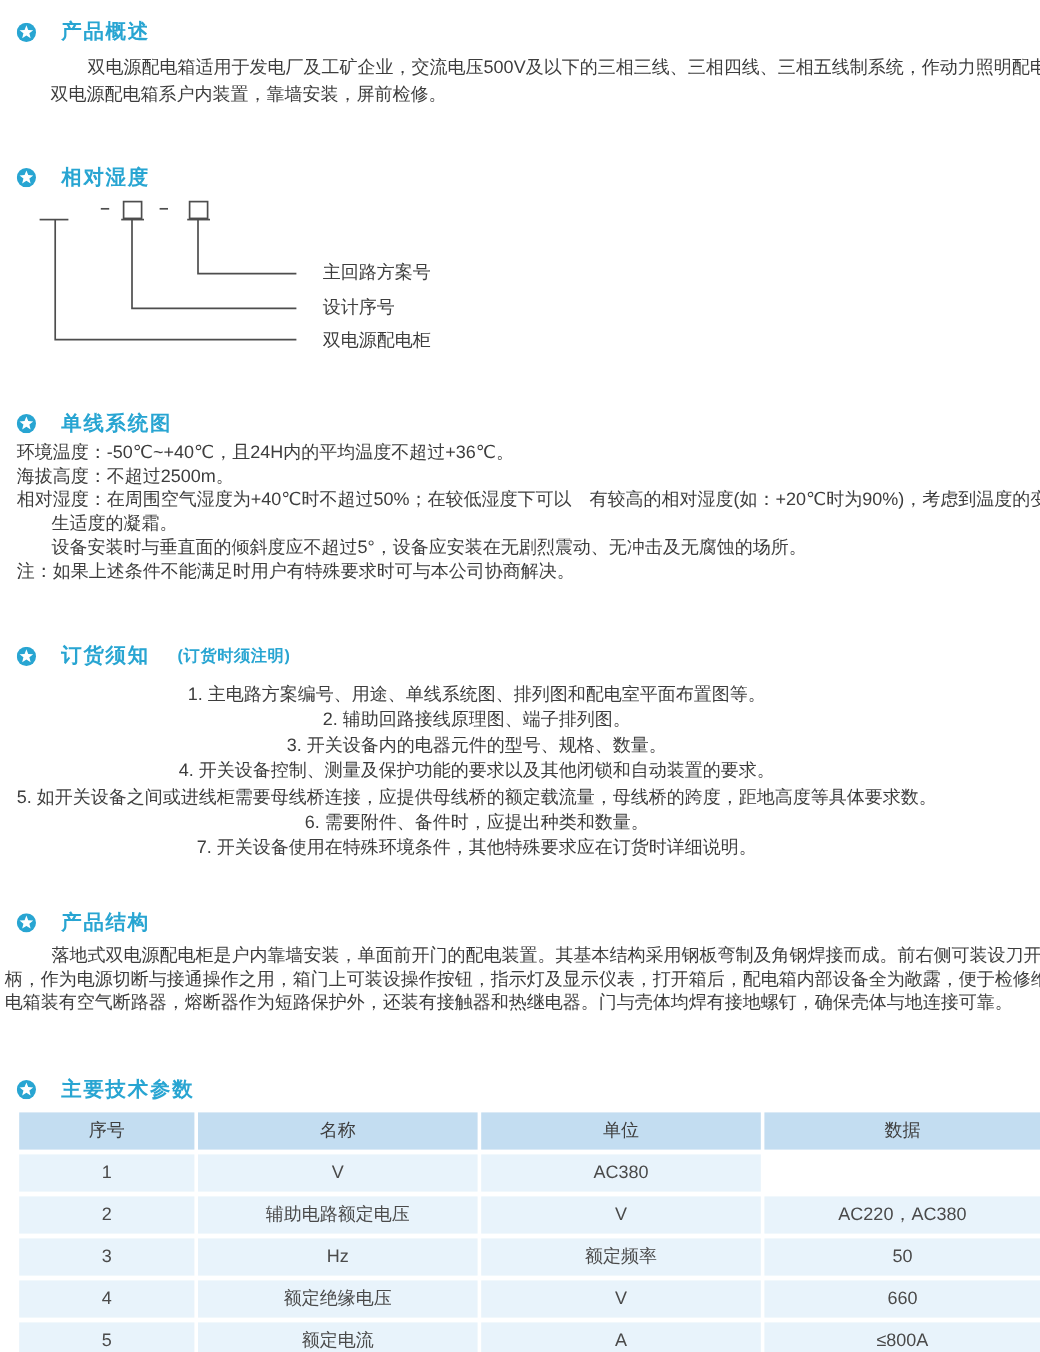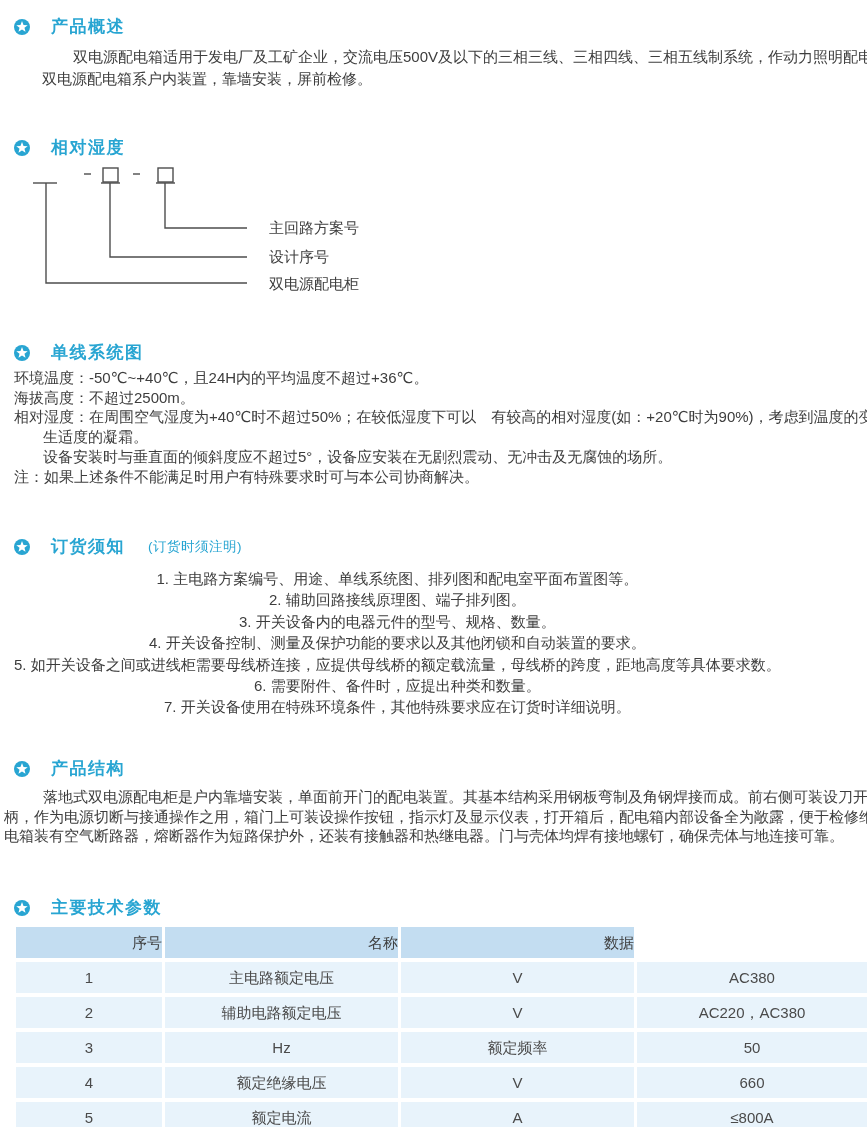--- a/index.html
+++ b/index.html
@@ -3,40 +3,40 @@
 <meta charset="utf-8">
 <style>
   html,body{margin:0;padding:0;background:#ffffff;}
   body{font-family:"Liberation Sans","DejaVu Sans",sans-serif;}
   .page{position:relative;width:867px;height:1127px;overflow:hidden;background:#ffffff;color:#3d3d3d;}
 
   
   .sec-heading{position:absolute;left:14px;display:flex;align-items:center;gap:21px;}
   .star-icon{width:16px;height:16px;flex:none;display:block;}
   .sec-title{font-size:17px;font-weight:600;color:#28a5d2;letter-spacing:1.5px;white-space:nowrap;}
-  .sec-subtitle{font-size:13.5px;font-weight:400;color:#28a5d2;letter-spacing:0.5px;white-space:nowrap;margin-left:2px;}
+  .sec-subtitle{font-size:13.5px;font-weight:700;color:#28a5d2;letter-spacing:0.5px;white-space:nowrap;margin-left:2px;}
 
   
   .lines{position:absolute;font-size:15px;color:#3d3d3d;}
   .t-line{white-space:nowrap;}
   #overview-lines{left:42px;top:46px;line-height:21.5px;}
   #env-lines{left:14px;top:368px;line-height:19.7px;}
   #ordering-items{left:14px;top:568px;line-height:21.4px;text-align:center;}
   #structure-lines{left:4px;top:787px;line-height:19.7px;}
 
   
   .model-diagram{position:absolute;left:30px;top:165px;}
   .model-diagram line,.model-diagram path{stroke:#4d4d4d;stroke-width:1.4;fill:none;}
   .model-diagram rect{stroke:#4d4d4d;stroke-width:1.4;fill:#ffffff;}
   .model-label{position:absolute;left:269px;font-size:15px;line-height:15px;color:#3d3d3d;white-space:nowrap;}
 
   
   .tech-table{position:absolute;left:16px;top:927px;width:851px;}
   .t-row{display:grid;grid-template-columns:146px 233px 233px 230px;column-gap:3px;margin-bottom:4px;}
-  .th{background:#c3ddf1;height:31px;line-height:31px;text-align:right;font-size:15px;color:#3e3e3e;}
+  .th{background:#c3ddf1;height:31px;line-height:31px;text-align:center;font-size:15px;color:#3e3e3e;}
   .td{background:#e8f3fb;height:31px;line-height:31px;text-align:center;font-size:15px;color:#4a4a4a;}
 </style>
 </head>
 <body>
 
 <div class="page">
 
   <div class="sec-heading" style="top:15px">
     <svg class="star-icon" viewBox="0 0 16 16">
       <circle cx="8" cy="8" r="8" fill="#28a5d2"></circle>
@@ -123,25 +123,25 @@
     <svg class="star-icon" viewBox="0 0 16 16">
       <circle cx="8" cy="8" r="8" fill="#28a5d2"></circle>
       <polygon fill="#ffffff" points="8,2 9.53,5.9 13.71,6.15 10.47,8.8 11.53,12.85 8,10.6 4.47,12.85 5.53,8.8 2.29,6.15 6.47,5.9"></polygon>
     </svg>
     <span class="sec-title">主要技术参数</span>
   </div>
   <div class="tech-table" id="tech-table">
       <div class="t-row">
         <div class="th">序号</div>
         <div class="th">名称</div>
+        <div class="th">单位</div>
         <div class="th">数据</div>
       </div>
       <div class="t-row">
         <div class="td">1</div>
-        <div class="td">主电路额定电压</div>
         <div class="td">V</div>
         <div class="td">AC380</div>
       </div>
       <div class="t-row">
         <div class="td">2</div>
         <div class="td">辅助电路额定电压</div>
         <div class="td">V</div>
         <div class="td">AC220，AC380</div>
       </div>
       <div class="t-row">

